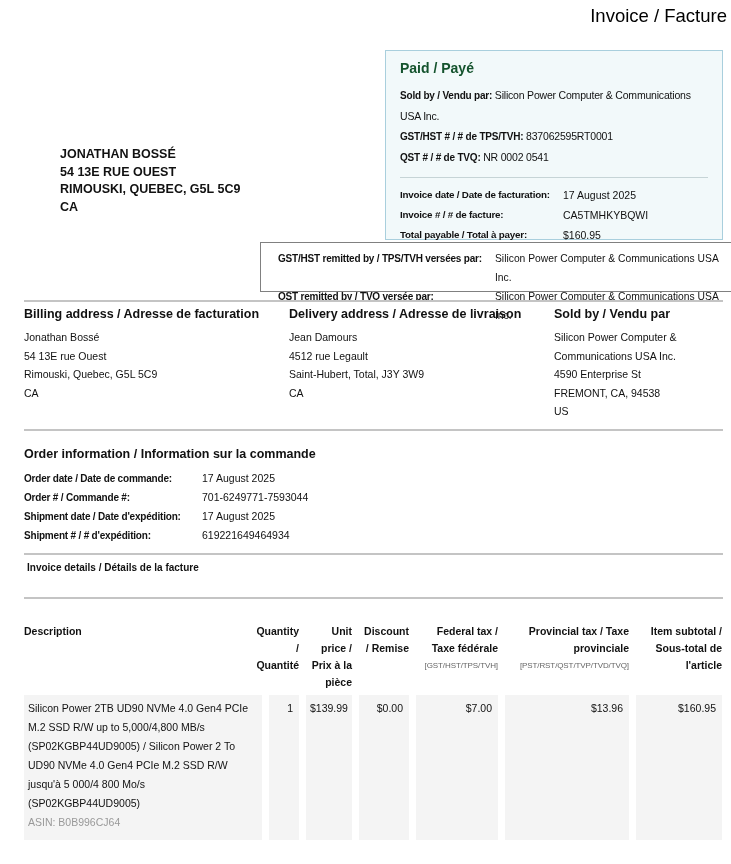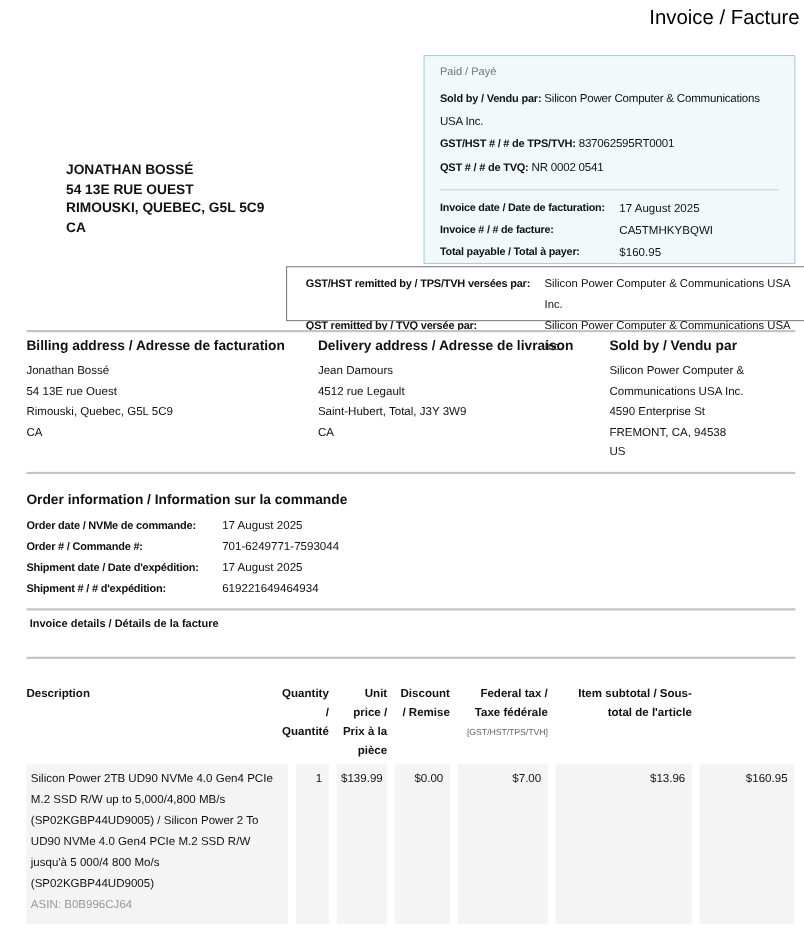--- a/index.html
+++ b/index.html
@@ -14,21 +14,21 @@
     font-family:"Liberation Sans", sans-serif; color:var(--text);
   }
   .page-title{position:absolute; top:5px; right:4px; font-size:18.5px; color:#000;}
 
   
   .paid-box{
     position:absolute; left:385px; top:50px; width:338px; height:190px;
     background:var(--paid-box-bg); border:1px solid var(--paid-box-border);
     padding:9px 14px 8px 14px;
   }
-  .paid-heading{font-size:10px; color:#737373; margin-bottom:9px;}
+  .paid-heading{font-size:14px; color:#14532d; margin-bottom:9px;font-weight:bold;}
   .paid-row{font-size:10.5px; line-height:20px; letter-spacing:-0.2px;}
   .paid-row b{font-size:10px;}
   .paid-divider{border-top:1px solid #c6d4d6; margin:9px 0 7px 0;}
   .paid-summary-row{display:grid; grid-template-columns:163px 1fr; font-size:10.5px; line-height:20px;}
   .paid-summary-row .lbl{font-weight:bold; font-size:9.8px; letter-spacing:-0.2px; white-space:nowrap; overflow:hidden;}
 
   
   .customer{position:absolute; left:60px; top:146px; font-weight:bold; font-size:12.5px; line-height:17.5px;}
 
   
@@ -150,21 +150,21 @@
         <div class="addr-line">4590 Enterprise St</div>
         <div class="addr-line">FREMONT, CA, 94538</div>
         <div class="addr-line">US</div>
       </div>
     </div>
     <div class="divider"></div>
 
     <div class="order-section">
       <div class="order-heading">Order information / Information sur la commande</div>
       <div class="order-row">
-        <span class="lbl">Order date / NVMe de commande:</span>
+        <span class="lbl">Order date / Date de commande:</span>
         <span class="val">17 August 2025</span>
       </div>
       <div class="order-row">
         <span class="lbl">Order # / Commande #:</span>
         <span class="val">701-6249771-7593044</span>
       </div>
       <div class="order-row">
         <span class="lbl">Shipment date / Date d'expédition:</span>
         <span class="val">17 August 2025</span>
       </div>
@@ -178,20 +178,21 @@
     <div class="details-heading">Invoice details / Détails de la facture</div>
     <div class="divider"></div>
 
     <div>
       <div class="inv-grid inv-head">
         <div><span>Description</span></div>
         <div><span>Quantity / Quantité</span></div>
         <div><span>Unit price / Prix à la pièce</span></div>
         <div><span>Discount / Remise</span></div>
         <div><span>Federal tax / Taxe fédérale</span><span class="sub">[GST/HST/TPS/TVH]</span></div>
+        <div><span>Provincial tax / Taxe provinciale</span><span class="sub">[PST/RST/QST/TVP/TVD/TVQ]</span></div>
         <div><span>Item subtotal / Sous-total de l'article</span></div>
       </div>
 
       <div class="inv-grid inv-row item">
         <div>
           <div>Silicon Power 2TB UD90 NVMe 4.0 Gen4 PCIe M.2 SSD R/W up to 5,000/4,800 MB/s (SP02KGBP44UD9005) / Silicon Power 2 To UD90 NVMe 4.0 Gen4 PCIe M.2 SSD R/W jusqu'à 5 000/4 800 Mo/s (SP02KGBP44UD9005)</div>
           <div class="asin">ASIN: B0B996CJ64</div>
         </div>
         <div class="num">1</div>
         <div class="num">$139.99</div>

